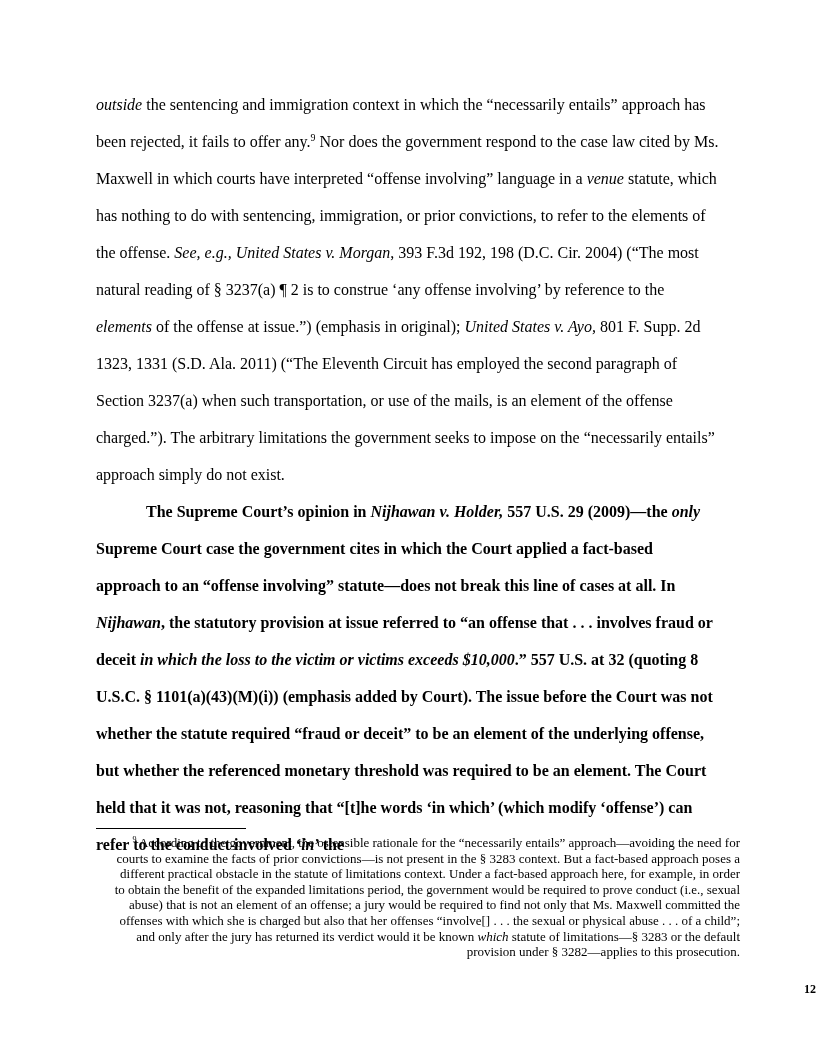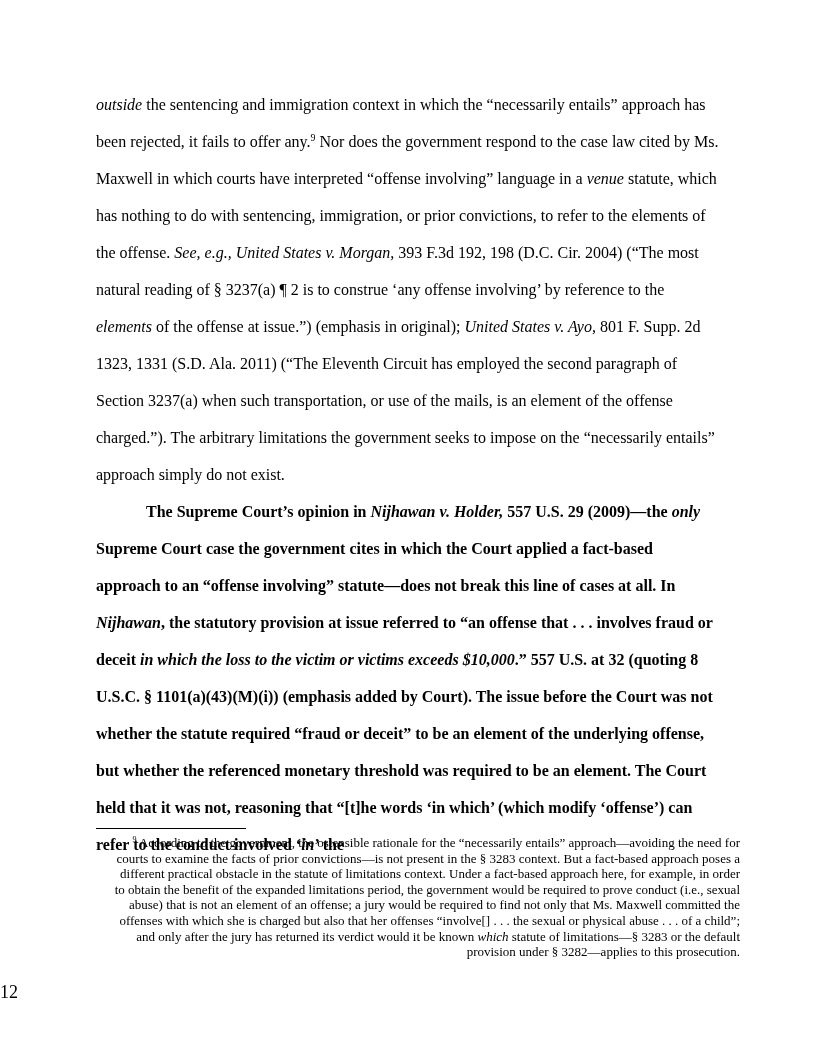--- a/index.html
+++ b/index.html
@@ -49,22 +49,23 @@
     width: 626px;
     font-size: 13px;
     line-height: 15.6px;
     text-align: right;
   }
   .page-number {
     position: absolute;
     left: 0;
     top: 982px;
     width: 100%;
-    text-align: left;
-    font-size: 18px;
+    text-align: right;
+    font-size: 12px;
+    font-weight: bold;
   }
   .i { font-style: italic; }
 </style>
 </head>
 <body>
 
 <div class="page">
 
   <main class="body-text">
     <p class="para no-indent"><span class="i">outside</span><span> the sentencing and immigration context in which the “necessarily entails” approach has been rejected, it fails to offer any.</span><sup>9</sup><span>  Nor does the government respond to the case law cited by Ms. Maxwell in which courts have interpreted “offense involving” language in a </span><span class="i">venue</span><span> statute, which has nothing to do with sentencing, immigration, or prior convictions, to refer to the elements of the offense.  </span><span class="i">See, e.g., United States v. Morgan</span><span>, 393 F.3d 192, 198 (D.C. Cir. 2004) (“The most natural reading of § 3237(a) ¶ 2 is to construe ‘any offense involving’ by reference to the </span><span class="i">elements</span><span> of the offense at issue.”) (emphasis in original); </span><span class="i">United States v. Ayo,</span><span> 801 F. Supp. 2d 1323, 1331 (S.D. Ala. 2011) (“The Eleventh Circuit has employed the second paragraph of Section 3237(a) when such transportation, or use of the mails, is an element of the offense charged.”).  The arbitrary limitations the government seeks to impose on the “necessarily entails” approach simply do not exist.</span></p>

